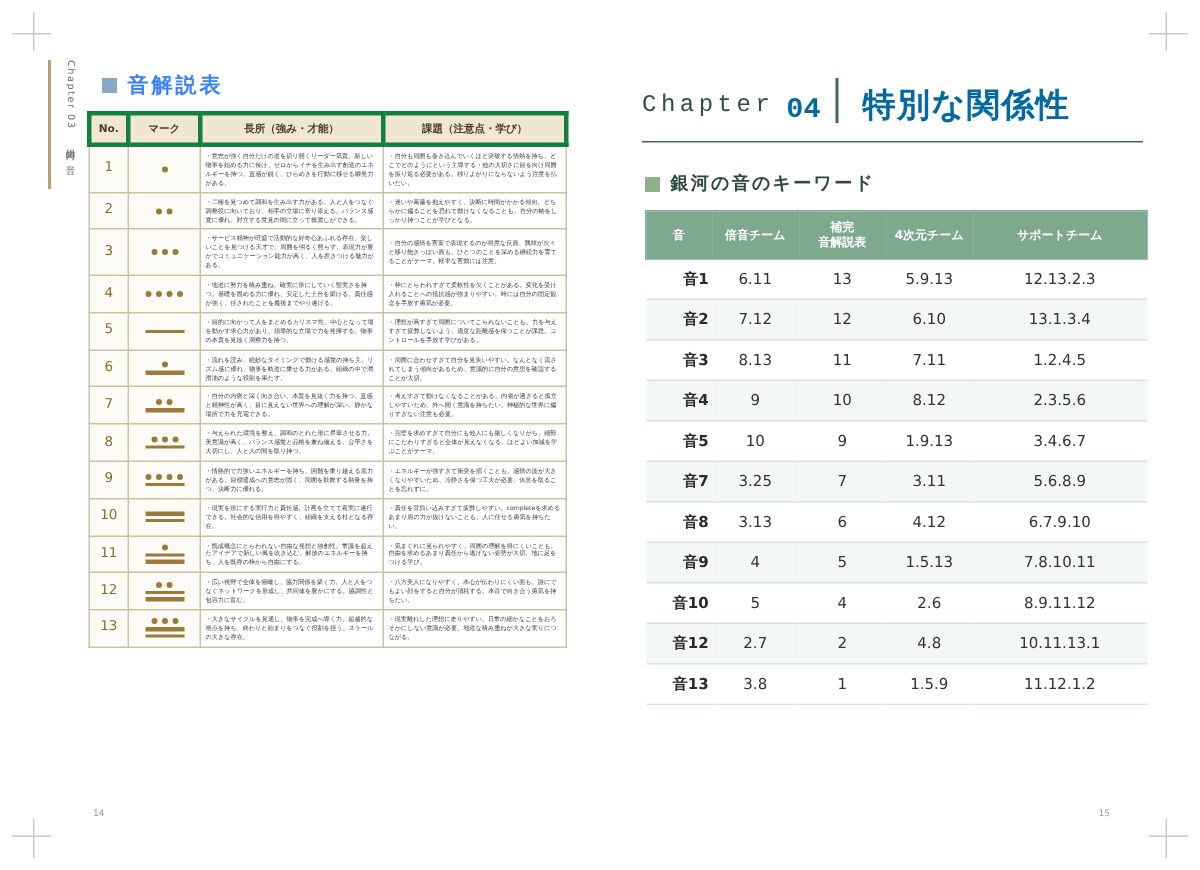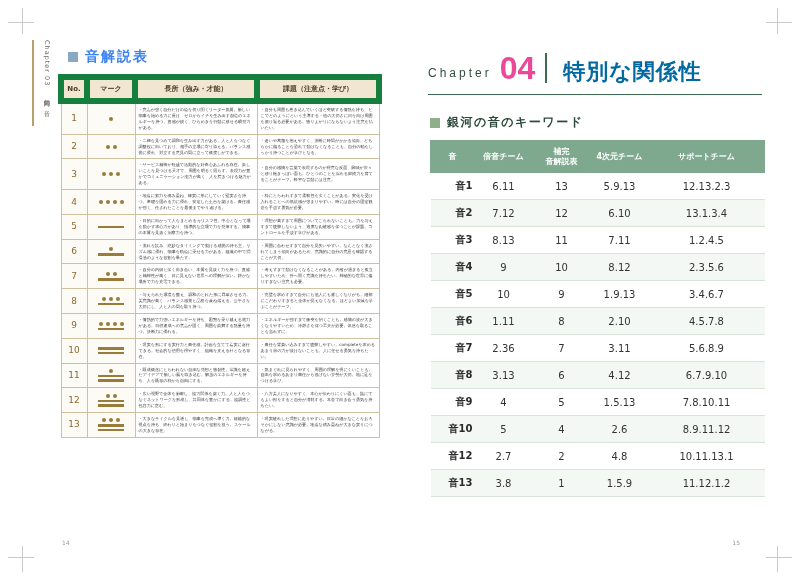--- a/index.html
+++ b/index.html
@@ -28,21 +28,21 @@
   }
   .left-head{position:absolute;left:36px;top:26px;display:flex;align-items:center;gap:7px;}
   .sq{width:10px;height:10px;background:#8aa7c4;}
   .left-head .ttl{font-size:14px;font-weight:bold;color:#3b82f6;letter-spacing:2px;}
 
   table.tbl{
     position:absolute;left:26px;top:52px;width:318px;
     border-collapse:collapse;table-layout:fixed;
   }
   table.tbl th{
-    background:#f0e6d2;border:6px solid #15803d;
+    background:#f0e6d2;border:3px solid #15803d;
     font-size:7px;font-weight:bold;color:#4a3c22;padding:4px 2px;
   }
   table.tbl td{
     border:1px solid #cfc0a0;vertical-align:middle;padding:3px 3px;
     font-size:4.1px;line-height:1.45;color:#3a3a3a;text-align:left;
   }
   table.tbl td.num{
     text-align:center;font-size:9px;color:#8a6a2f;font-weight:normal;
     background:#fdfbf6;
   }
@@ -58,26 +58,26 @@
   .dot{width:4px;height:4px;border-radius:50%;background:#9a7b3a;}
   .bar{width:26px;height:2.5px;background:#9a7b3a;}
 
   .pg-l{position:absolute;left:30px;bottom:10px;font-size:6px;color:#9a9a9a;}
   .pg-r{position:absolute;right:30px;bottom:10px;font-size:6px;color:#9a9a9a;}
 
   
   .right-page{position:absolute;left:420px;top:22px;width:350px;height:534px;}
   .chapter-row{position:absolute;left:8px;top:30px;display:flex;align-items:flex-end;gap:8px;}
   .chap-word{
-    font-family:Liberation Sans, sans-serif;
-    font-size:12px;letter-spacing:3px;color:#2f4f3f;padding-bottom:4px;
+    font-family:Liberation Mono, monospace;
+    font-size:16px;letter-spacing:3px;color:#2f4f3f;padding-bottom:4px;
   }
   .chap-num{
-    font-family:Liberation Sans, sans-serif;
-    font-size:32px;font-weight:bold;color:#ec4899;line-height:1;
+    font-family:Liberation Mono, monospace;
+    font-size:19px;font-weight:bold;color:#0369a1;line-height:1;
   }
   .chap-rule{width:2px;height:30px;background:#3c6b52;margin:0 8px 1px 2px;}
   .chap-title{font-size:22px;font-weight:bold;color:#0369a1;letter-spacing:1px;line-height:1;padding-bottom:1px;}
   .chap-underline{position:absolute;left:8px;top:72px;width:334px;height:1px;background:#3c6b52;}
 
   .kw-head{position:absolute;left:10px;top:92px;display:flex;align-items:center;gap:7px;}
   .kw-head .sq{background:#8fae8a;}
   .kw-head .ttl{font-size:12px;font-weight:bold;color:#2d4a3c;letter-spacing:1.5px;}
 
   table.kw{
@@ -380,29 +380,22 @@
             <td>2.3.5.6</td>
           </tr>
           <tr>
             <td class="lbl">音5</td>
             <td>10</td>
             <td>9</td>
             <td>1.9.13</td>
             <td>3.4.6.7</td>
           </tr>
           <tr>
-            <td class="lbl">音6</td>
-            <td>1.11</td>
-            <td>8</td>
-            <td>2.10</td>
-            <td>4.5.7.8</td>
-          </tr>
-          <tr>
             <td class="lbl">音7</td>
-            <td>2.36</td>
+            <td>3.25</td>
             <td>7</td>
             <td>3.11</td>
             <td>5.6.8.9</td>
           </tr>
           <tr>
             <td class="lbl">音8</td>
             <td>3.13</td>
             <td>6</td>
             <td>4.12</td>
             <td>6.7.9.10</td>

